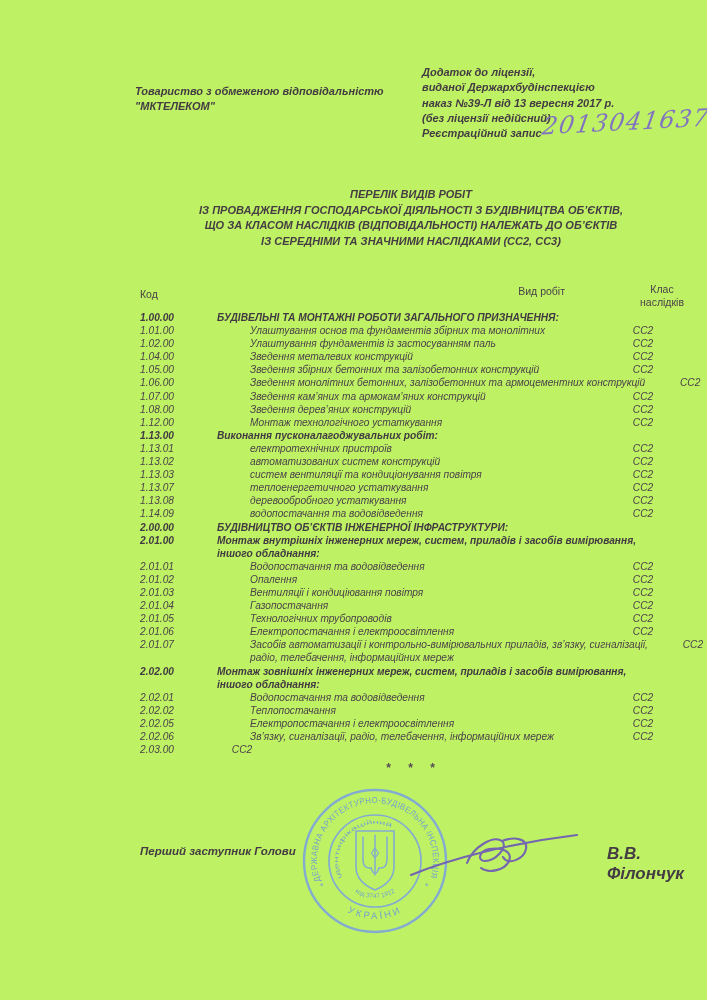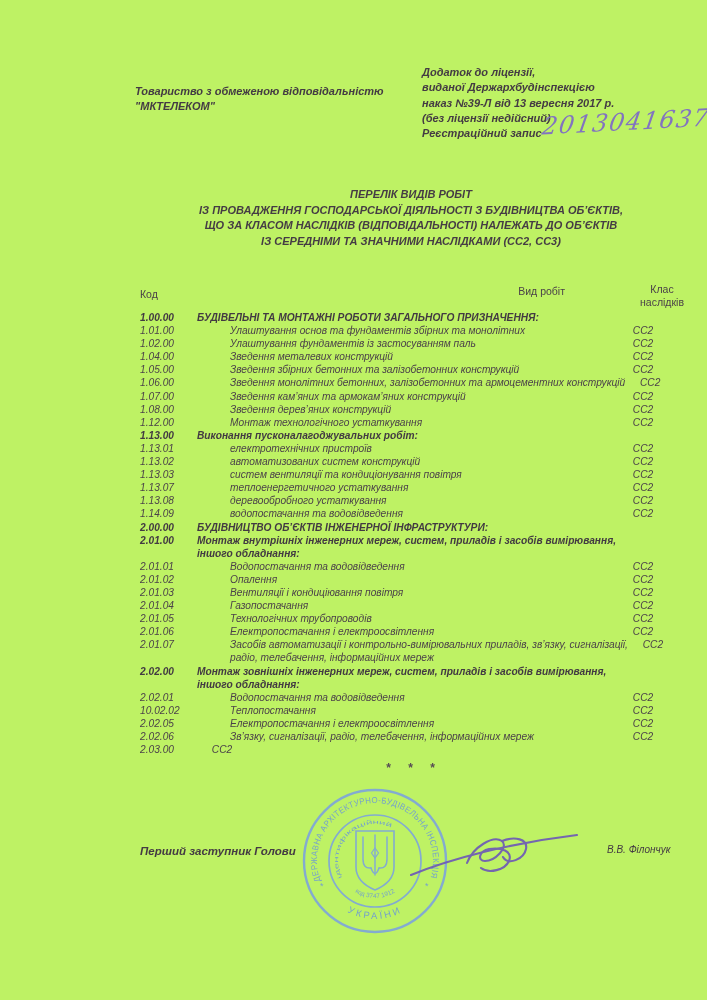--- a/index.html
+++ b/index.html
@@ -14,32 +14,32 @@
 
   .title{position:absolute;left:111px;top:187px;width:600px;text-align:center;font-weight:700;
          font-size:11px;line-height:15.5px;color:#453c44;}
 
   .thead{font-style:normal;font-size:10.5px;color:#4b4249;}
   .th-code{position:absolute;left:140px;top:288px;width:60px;}
   .th-work{position:absolute;left:265px;top:285px;width:300px;text-align:right;}
   .th-class{position:absolute;left:618px;top:283px;width:88px;text-align:center;line-height:13px;}
 
   .tbody{position:absolute;left:140px;top:311px;width:528px;}
-  .row{display:flex;align-items:flex-start;line-height:13.1px;font-size:10.2px;}
+  .row{display:flex;align-items:flex-start;line-height:13.1px;font-size:10.2px;gap:20px;}
   .cell-code{width:57px;flex:none;}
   .cell-text{flex:1;white-space:nowrap;}
   .item .cell-text{padding-left:33px;}
   .cell-class{width:50px;flex:none;text-align:center;}
   .section{font-weight:700;color:#423a42;}
 
   .stars{position:absolute;left:114px;top:761px;width:600px;text-align:center;font-size:12px;
          font-weight:700;letter-spacing:7px;font-style:normal;color:#564c54;}
 
   .sig-title{position:absolute;left:140px;top:845px;font-weight:700;font-size:11.5px;color:#443b43;}
-  .sig-name{position:absolute;left:607px;top:844px;font-weight:400;font-size:10px;color:#443b43;}
+  .sig-name{position:absolute;left:607px;top:844px;font-weight:700;font-size:17px;color:#443b43;}
 
   .stamp{position:absolute;left:292px;top:777px;width:166px;height:166px;opacity:.92;}
   .stamp text{font-family:"Liberation Sans",sans-serif;fill:#6f9bd4;font-style:normal;}
   .signature{position:absolute;left:405px;top:823px;width:178px;height:72px;}
 </style>
 </head>
 <body>
 
 <div class="page">
 
@@ -260,21 +260,21 @@
         <div class="cell-class"></div>
       </div>
       <div class="row item">
         <div class="cell-code">2.02.01</div>
         <div class="cell-text">
           <div class="">Водопостачання та водовідведення</div>
         </div>
         <div class="cell-class">СС2</div>
       </div>
       <div class="row item">
-        <div class="cell-code">10.02.02</div>
+        <div class="cell-code">2.02.02</div>
         <div class="cell-text">
           <div class="">Теплопостачання</div>
         </div>
         <div class="cell-class">СС2</div>
       </div>
       <div class="row item">
         <div class="cell-code">2.02.05</div>
         <div class="cell-text">
           <div class="">Електропостачання і електроосвітлення</div>
         </div>

